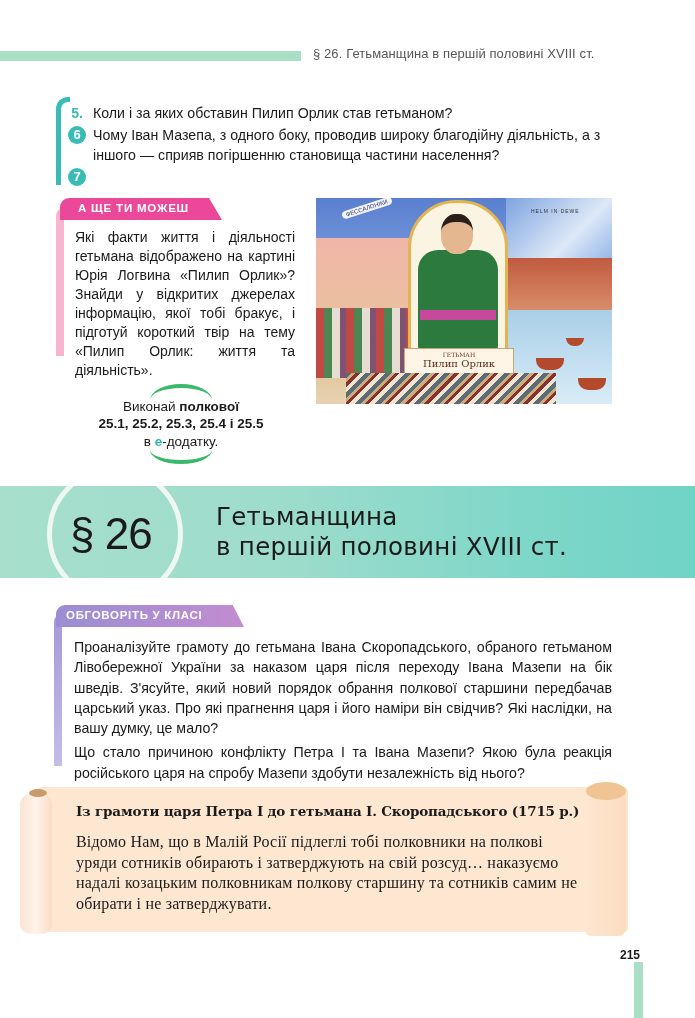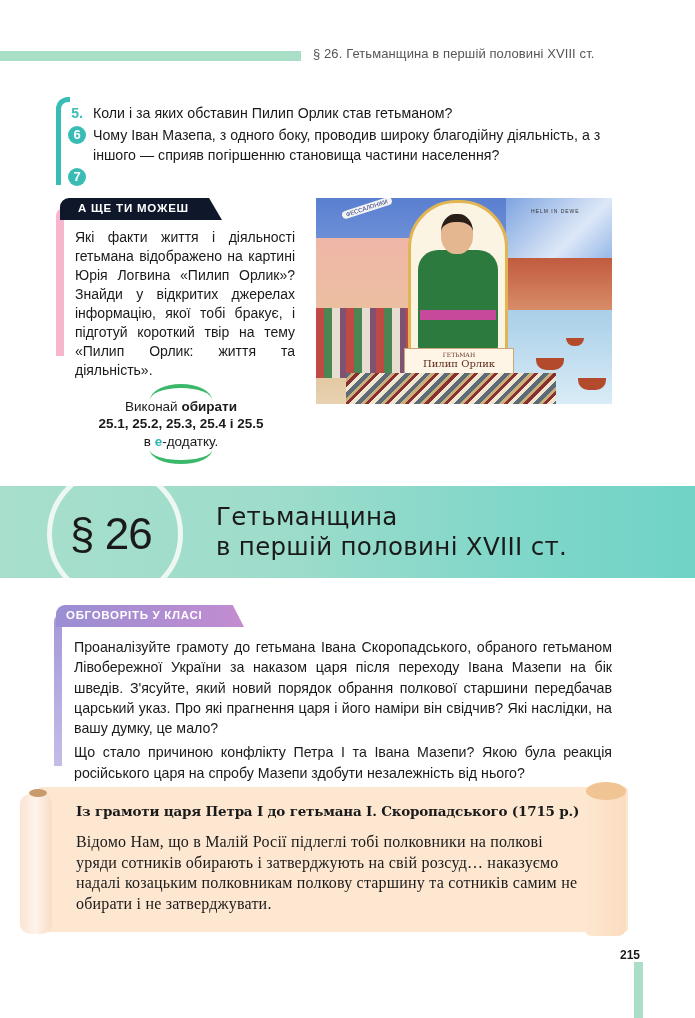--- a/index.html
+++ b/index.html
@@ -11,21 +11,21 @@
   .run-title { position: absolute; left: 313px; top: 46px; font-size: 13px; color: #555; letter-spacing: 0.1px; white-space: nowrap; text-align: right; }
 
   
   .q-bracket { position: absolute; left: 56px; top: 97px; width: 14px; height: 88px; border-left: 5px solid #38bcb5; border-top: 5px solid #38bcb5; border-top-left-radius: 12px; }
   .q-list { position: absolute; left: 68px; top: 103px; width: 560px; }
   .q-item { position: relative; padding-left: 25px; font-size: 14.2px; line-height: 20px; margin-bottom: 2px; }
   .q-num { position: absolute; left: 0; top: 1px; width: 18px; height: 18px; font-weight: bold; font-size: 14px; line-height: 18px; text-align: center; color: #38bcb5; }
   .q-num.circle { background: #38bcb5; color: #fff; border-radius: 50%; font-size: 13px; }
 
   
-  .pink-tab { position: absolute; left: 60px; top: 198px; width: 162px; height: 22px; background: #0f172a; border-top-left-radius: 9px; border-top-right-radius: 3px; clip-path: polygon(0 0, 92% 0, 100% 100%, 0 100%); }
+  .pink-tab { position: absolute; left: 60px; top: 198px; width: 162px; height: 22px; background: #ec4899; border-top-left-radius: 9px; border-top-right-radius: 3px; clip-path: polygon(0 0, 92% 0, 100% 100%, 0 100%); }
   .pink-tab span { position: absolute; left: 18px; top: 4px; font-size: 11.5px; font-weight: bold; color: #fff; letter-spacing: 0.8px; white-space: nowrap; }
   .pink-side { position: absolute; left: 56px; top: 208px; width: 8px; height: 148px; background: #f7b6cd; border-top-left-radius: 10px; }
   .pink-text { position: absolute; left: 75px; top: 228px; width: 220px; font-size: 14px; line-height: 19px; text-align: justify; }
 
   
   .etask { position: absolute; left: 70px; top: 384px; width: 222px; text-align: center; }
   .arc-top { position: absolute; left: 80px; top: 0; width: 62px; height: 16px; border-top: 4px solid #3cb86a; border-radius: 50% 50% 0 0 / 100% 100% 0 0; }
   .arc-bot { position: absolute; left: 80px; top: 66px; width: 62px; height: 14px; border-bottom: 4px solid #3cb86a; border-radius: 0 0 50% 50% / 0 0 100% 100%; }
   .etask-l1 { position: absolute; left: 0; top: 15px; width: 222px; font-size: 13.5px; }
   .etask-l1 b { font-weight: bold; }
@@ -100,21 +100,21 @@
 </div>
 
 <div class="pink-side"></div>
 <div class="pink-tab">
   <span>А ЩЕ ТИ МОЖЕШ</span>
 </div>
 <div class="pink-text">Які факти життя і діяльності гетьмана відображено на картині Юрія Логвина «Пилип Орлик»? Знайди у відкритих джерелах інформацію, якої тобі бракує, і підготуй короткий твір на тему «Пилип Орлик: життя та діяльність».</div>
 
 <div class="etask">
   <div class="arc-top"></div>
-  <div class="etask-l1"><span>Виконай </span><b>обирати</b></div>
+  <div class="etask-l1"><span>Виконай </span><b>полкової</b></div>
   <div class="etask-l2">25.1, 25.2, 25.3, 25.4 і 25.5</div>
   <div class="etask-l3"><span>в </span><span class="e">е</span><span>-додатку.</span></div>
   <div class="arc-bot"></div>
 </div>
 
 <div class="painting" title="Картина Юрія Логвина «Пилип Орлик»">
   <div class="city-left"></div>
   <div class="sky-right"></div>
   <div class="city-right"></div>
   <div class="sea"></div>

